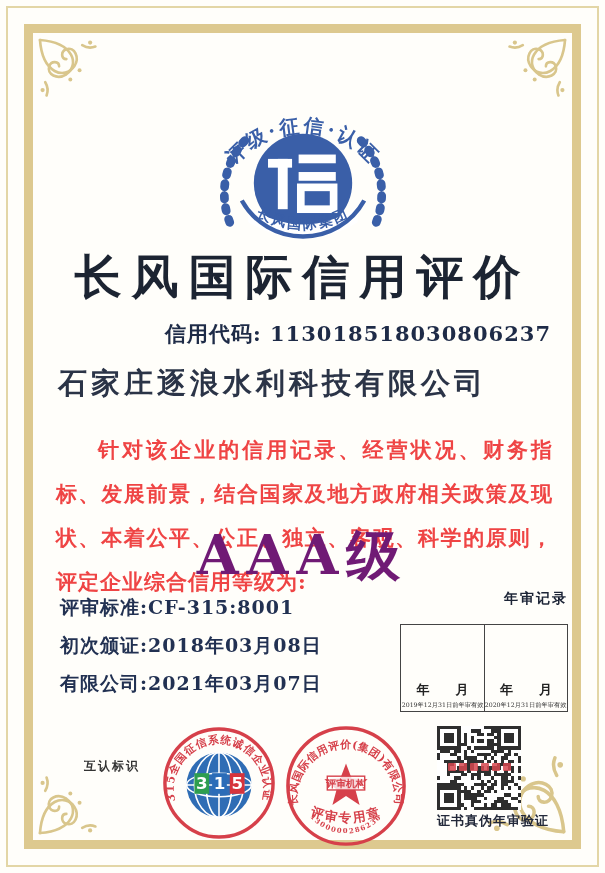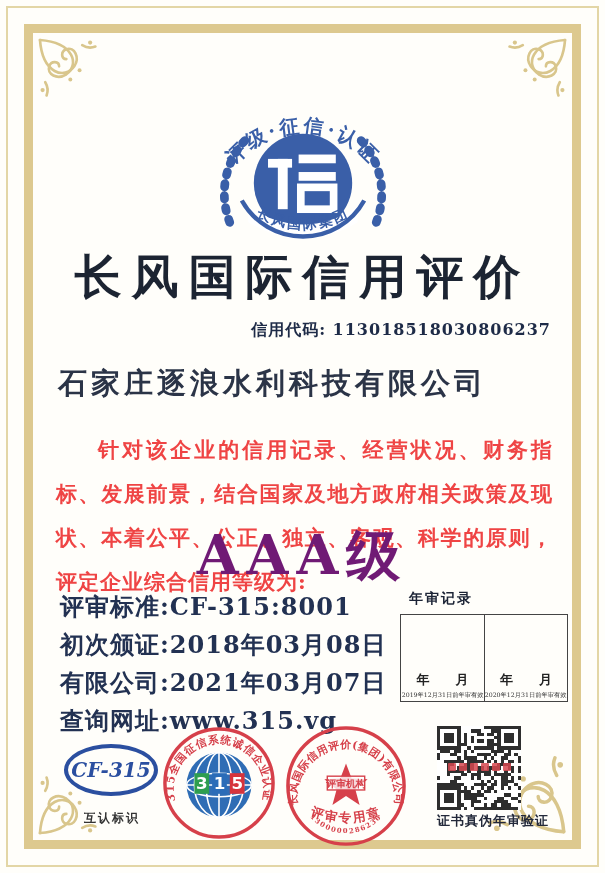--- a/index.html
+++ b/index.html
@@ -18,42 +18,42 @@
   .flourish.br { right:36px; bottom:36px; transform:scale(-1,-1); width:88px; height:88px; }
 
   .logo-wrap { position:absolute; left:0; right:0; top:78px; display:flex; justify-content:center; }
 
   .cert-title {
     position:absolute; left:0; right:0; top:246px; text-align:center;
     font-size:47px; font-weight:700; color:#1c2432; letter-spacing:10px;
   }
   .credit-code {
     position:absolute; right:54px; top:320px; text-align:right;
-    font-size:16px; font-weight:700; color:#1e2b47; letter-spacing:1px;
+    font-size:21px; font-weight:700; color:#1e2b47; letter-spacing:1px;
   }
   .company {
     position:absolute; left:58px; right:50px; top:364px;
     font-family:Liberation Sans, sans-serif;
     font-size:29px; font-weight:700; color:#2b3447; letter-spacing:4px; white-space:nowrap;
   }
   .body-text {
     position:absolute; left:56px; right:52px; top:428px;
     font-size:21px; font-weight:700; color:#ef4444; line-height:44px;
     text-align:justify; text-indent:2em; letter-spacing:1px;
   }
   .rating {
     position:absolute; left:0; right:0; top:520px; text-align:center;
     font-size:54px; font-weight:700; color:#701a75; letter-spacing:8px;
   }
-  .details { position:absolute; left:60px; top:588px; font-size:24px; font-weight:700; color:#223152; }
+  .details { position:absolute; left:60px; top:588px; font-size:19px; font-weight:700; color:#223152; }
   .details .dline { line-height:38px; letter-spacing:1px; white-space:nowrap; }
 
   .annual { position:absolute; left:400px; top:590px; width:168px; color:#1c2436; }
-  .annual-title { font-size:14px; font-weight:700; letter-spacing:2px; margin-left:9px; }
-  .annual-table { display:flex; margin-top:6px; border:1px solid #444; }
+  .annual-title { font-size:14px; font-weight:700; letter-spacing:2px; margin-left:9px;text-align:right; }
+  .annual-table { display:flex; margin-top:16px; border:1px solid #444; }
   .annual-cell {
     width:83px; height:86px; display:flex; flex-direction:column; justify-content:flex-end;
     align-items:center; padding-bottom:1px;
   }
   .annual-cell + .annual-cell { border-left:1px solid #444; }
   .annual-ym { font-size:13px; font-weight:700; color:#222; margin-bottom:2px; white-space:pre; }
   .annual-note { font-size:6.5px; color:#333; white-space:nowrap; transform:scale(.96); }
 
   .seal-row { position:absolute; left:0; top:724px; width:605px; height:130px; }
 
@@ -179,43 +179,39 @@
   <div class="company">石家庄逐浪水利科技有限公司</div>
 
   <div class="body-text">针对该企业的信用记录、经营状况、财务指标、发展前景，结合国家及地方政府相关政策及现状、本着公平、公正、独立、客观、科学的原则，评定企业综合信用等级为:</div>
 
   <div class="rating">AAA级</div>
 
   <div class="details">
     <div class="dline">评审标准:CF-315:8001</div>
     <div class="dline">初次颁证:2018年03月08日</div>
     <div class="dline">有限公司:2021年03月07日</div>
-    <div class="dline">查询网址:www.315.vg</div>
   </div>
 
   <div class="annual">
     <div class="annual-title">年审记录</div>
     <div class="annual-table">
       <div class="annual-cell">
         <div class="annual-ym">年　　月</div>
         <div class="annual-note">2019年12月31日前年审有效</div>
       </div>
       <div class="annual-cell">
         <div class="annual-ym">年　　月</div>
         <div class="annual-note">2020年12月31日前年审有效</div>
       </div>
     </div>
   </div>
 
   <div class="seal-row">
 
     <div class="cf315-wrap">
-      <div class="cf315-ellipse">
-        <span>CF-315</span>
-      </div>
       <div class="cf315-caption">互认标识</div>
     </div>
 
     <svg class="seal315" width="118" height="118" viewBox="0 0 120 120">
       <defs>
         <path id="ring315" d="M 23,93 A 46,46 0 1 1 97,93" fill="none"></path>
       </defs>
       <circle cx="60" cy="60" r="55" fill="none" stroke="#d6404a" stroke-width="3.5"></circle>
       <text font-size="11" font-weight="bold" fill="#d6404a" letter-spacing="1">
         <textPath href="#ring315" startOffset="50%" text-anchor="middle">315全国征信系统诚信企业认证</textPath>

